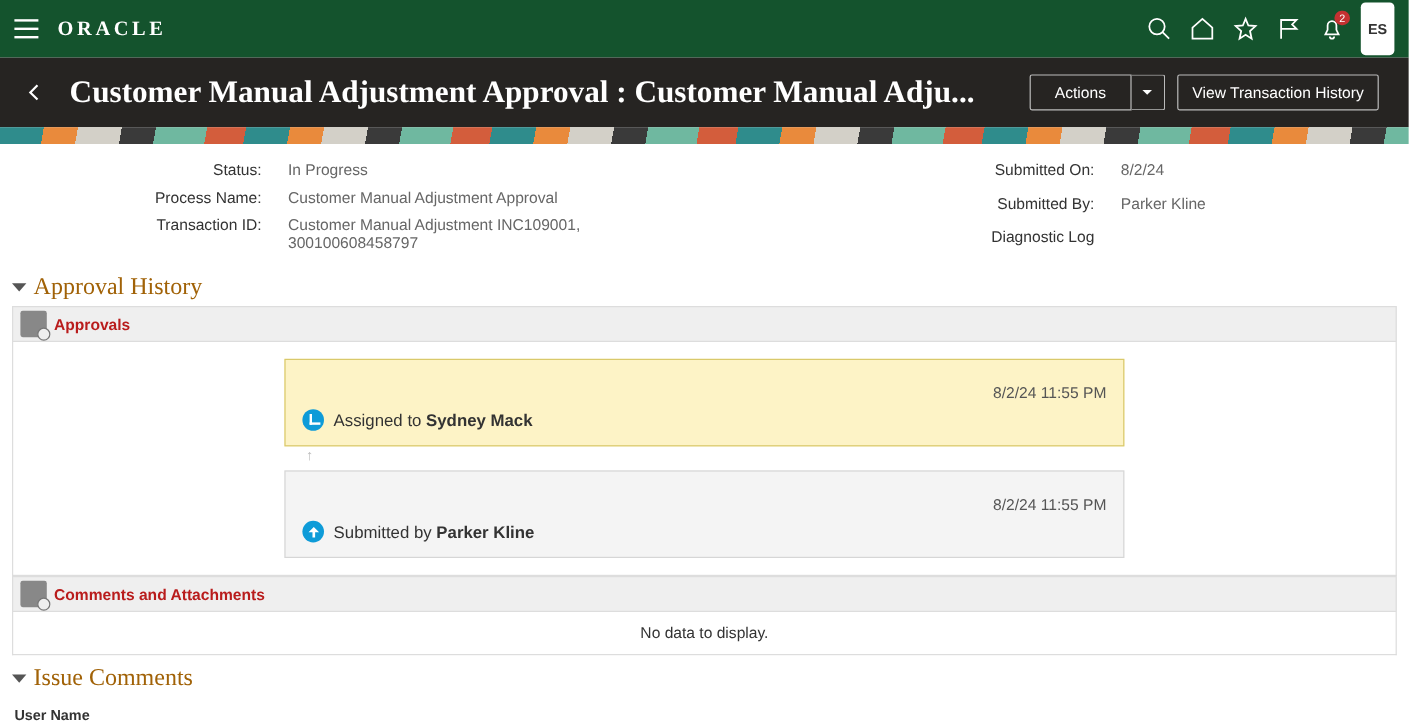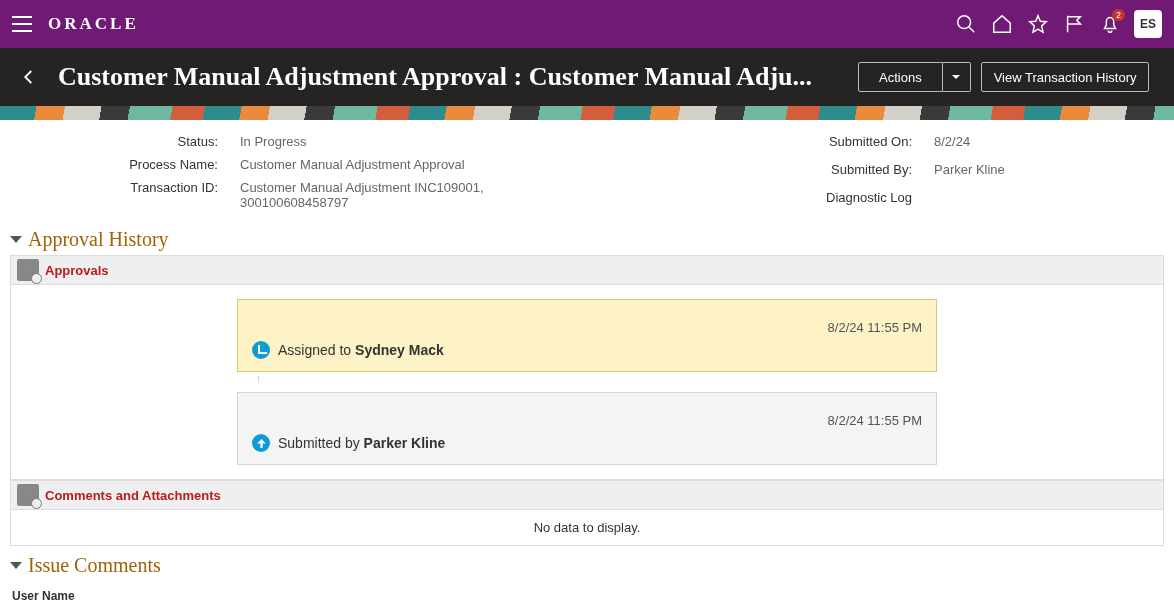--- a/index.html
+++ b/index.html
@@ -1,31 +1,31 @@
 <!DOCTYPE html>
 <html><head>
 <meta charset="utf-8">
 <style>
   * { box-sizing: border-box; }
   html, body { margin:0; padding:0; font-family: "Helvetica Neue", Arial, sans-serif; color:#333; font-size:13px; }
   body { width:1174px; height:607px; overflow:hidden; background:#fff; }
 
   
   .global-header {
-    height:48px; background:#701a75; color:#fff;
+    height:48px; background:#14532d; color:#fff;
     display:flex; align-items:center; padding:0 12px;
   }
   .hamburger { width:20px; height:16px; display:flex; flex-direction:column; justify-content:space-between; cursor:pointer; margin-right:16px;}
   .hamburger span { display:block; height:2px; background:#fff; }
   .oracle-logo { font-family: Georgia, serif; font-size:17px; letter-spacing:3px; font-weight:600; }
   .global-spacer { flex:1; }
   .gh-icon { width:36px; height:36px; display:flex; align-items:center; justify-content:center; cursor:pointer; position:relative; }
   .gh-icon svg { width:22px; height:22px; stroke:#fff; fill:none; stroke-width:1.6; }
   .gh-badge { position:absolute; top:3px; right:3px; background:#c43131; color:#fff; font-size:9px; border-radius:8px; padding:0 4px; line-height:12px; }
-  .user-chip { width:28px; height:28px; background:#fff; color:#333; border-radius:4px; display:flex; align-items:center; justify-content:center; font-size:12px; font-weight:600; margin-left:6px; cursor:pointer;}
+  .user-chip { width:28px; height:44px; background:#fff; color:#333; border-radius:4px; display:flex; align-items:center; justify-content:center; font-size:12px; font-weight:600; margin-left:6px; cursor:pointer;}
 
   
   .page-strip {
     background:#262422; color:#fff; height:58px;
     display:flex; align-items:center; padding:0 14px;
   }
   .back-btn { width:30px; height:30px; display:flex; align-items:center; justify-content:center; cursor:pointer; margin-right:14px;}
   .back-btn svg { width:18px; height:18px; stroke:#fff; stroke-width:2.4; fill:none;}
   .page-title { font-family: Georgia, "Times New Roman", serif; font-size:26px; font-weight:700; flex:1; white-space:nowrap; overflow:hidden; text-overflow:ellipsis; max-width:800px;}
   .strip-btn { border:1px solid #bbb; color:#fff; background:transparent; height:30px; font-size:13px; cursor:pointer; }

